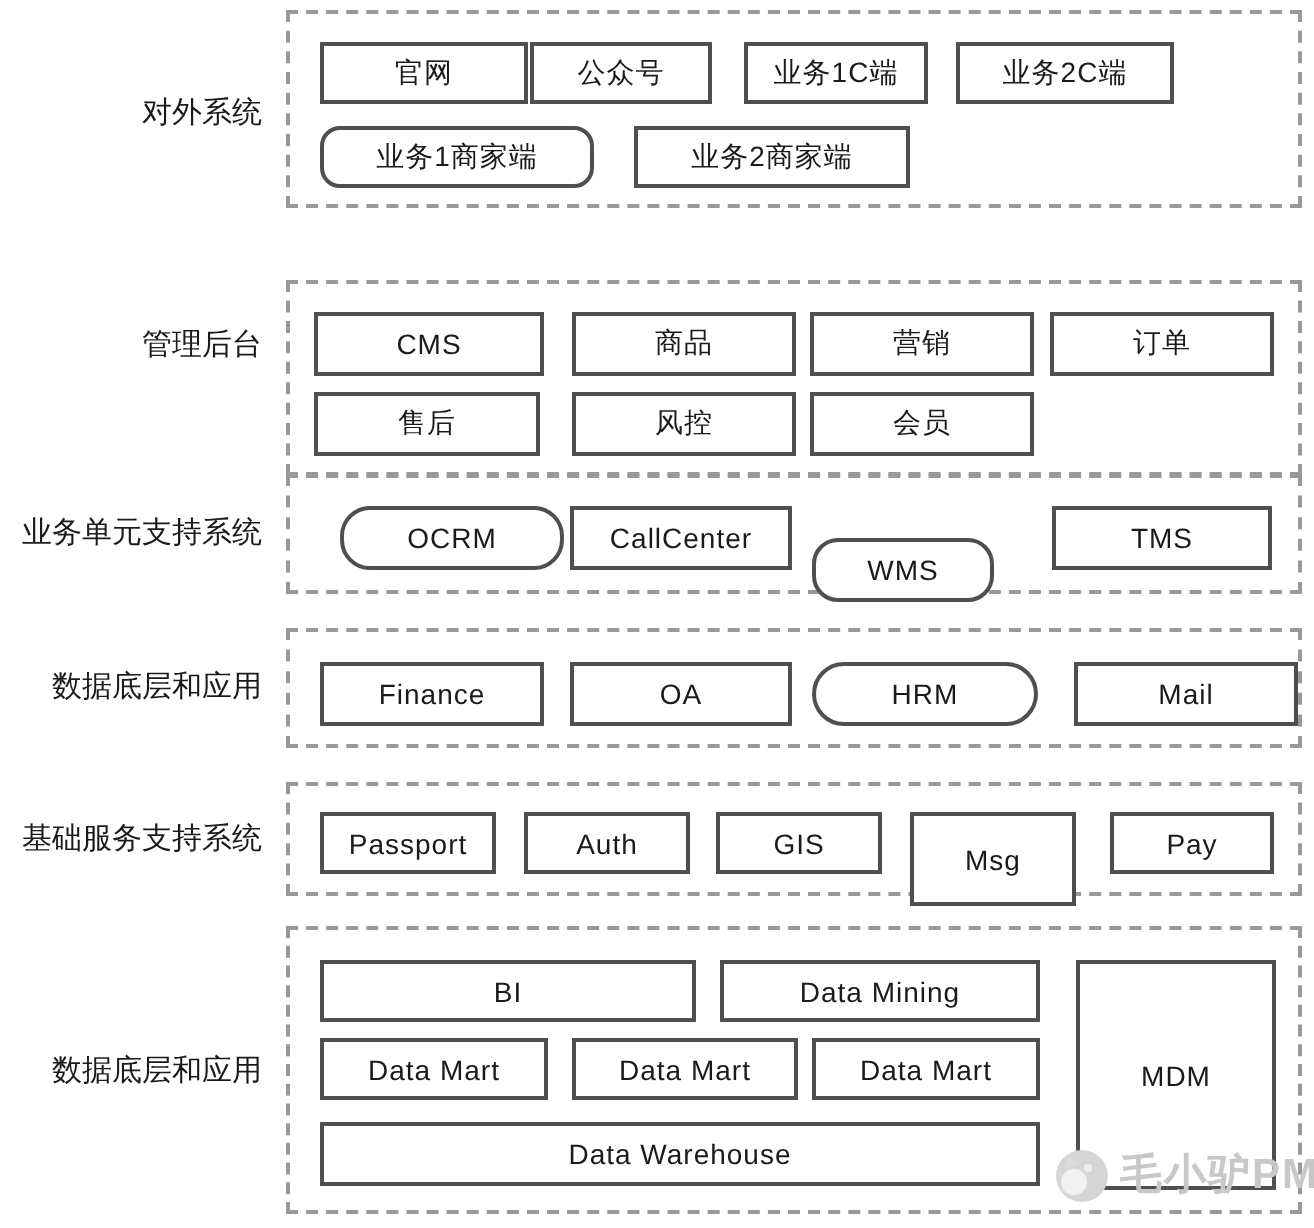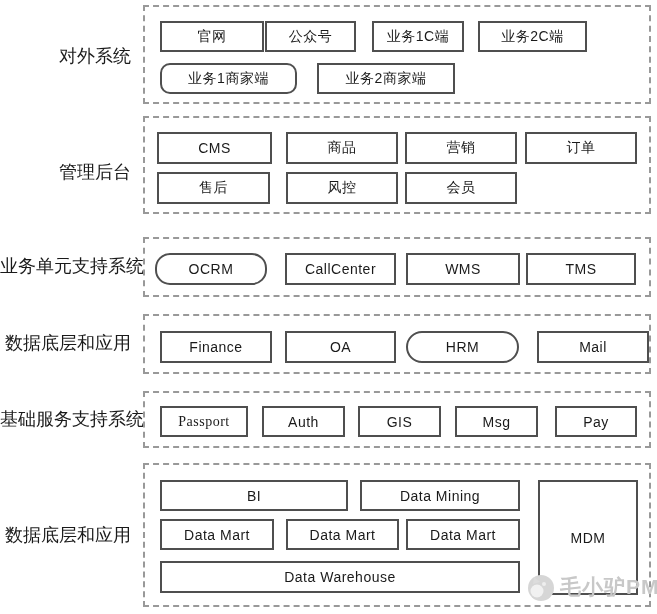--- a/index.html
+++ b/index.html
@@ -13,21 +13,21 @@
     width: 657px;
     height: 614px;
     background: var(--background, #ffffff);
     overflow: hidden;
   }
   .row-label {
     position: absolute;
     left: 0;
     width: 131px;
     text-align: right;
-    font-size: 18px;
+    font-size: 15px;
     line-height: 19px;
     color: var(--text, #1a1a1a);
     white-space: nowrap;
   }
   .dashed-container {
     position: absolute;
     left: 143px;
     width: 508px;
     box-sizing: border-box;
     border: 2px dashed var(--dashed-border, #999999);
@@ -85,49 +85,49 @@
 <div class="row-label" style="top: 47px;">对外系统</div>
     <div class="dashed-container" style="top: 5px; height: 99px;">
       <div class="sys-box" style="left: 15px; top: 14px; width: 104px; height: 31px; text-align: right;">官网</div>
       <div class="sys-box" style="left: 120px; top: 14px; width: 91px; height: 31px;">公众号</div>
       <div class="sys-box" style="left: 227px; top: 14px; width: 92px; height: 31px;">业务1C端</div>
       <div class="sys-box" style="left: 333px; top: 14px; width: 109px; height: 31px;">业务2C端</div>
       <div class="sys-box" style="left: 15px; top: 56px; width: 137px; height: 31px; border-radius: 10px;">业务1商家端</div>
       <div class="sys-box" style="left: 172px; top: 56px; width: 138px; height: 31px;">业务2商家端</div>
     </div>
     <div class="row-label" style="top: 163px;">管理后台</div>
-    <div class="dashed-container" style="top: 116px; height: 98px;">
+    <div class="dashed-container" style="top: 140px; height: 98px;">
       <div class="sys-box" style="left: 12px; top: 14px; width: 115px; height: 32px;">CMS</div>
       <div class="sys-box" style="left: 141px; top: 14px; width: 112px; height: 32px;">商品</div>
       <div class="sys-box" style="left: 260px; top: 14px; width: 112px; height: 32px;">营销</div>
       <div class="sys-box" style="left: 380px; top: 14px; width: 112px; height: 32px;">订单</div>
       <div class="sys-box" style="left: 12px; top: 54px; width: 113px; height: 32px;">售后</div>
       <div class="sys-box" style="left: 260px; top: 54px; width: 112px; height: 32px;">会员</div>
       <div class="sys-box" style="left: 141px; top: 54px; width: 112px; height: 32px;">风控</div>
     </div>
     <div class="row-label" style="top: 257px;">业务单元支持系统</div>
     <div class="dashed-container" style="top: 237px; height: 60px;">
-      <div class="sys-box" style="left: 10px; top: 14px; width: 112px; height: 32px; border-radius: 15px;">OCRM</div>
+      <div class="sys-box" style="left: 25px; top: 14px; width: 112px; height: 32px; border-radius: 15px;">OCRM</div>
       <div class="sys-box" style="left: 140px; top: 14px; width: 111px; height: 32px;">CallCenter</div>
-      <div class="sys-box" style="left: 261px; top: 14px; width: 114px; height: 32px;">WMS</div>
+      <div class="sys-box" style="left: 261px; top: 30px; width: 91px; height: 32px; border-radius: 13px;">WMS</div>
       <div class="sys-box" style="left: 381px; top: 14px; width: 110px; height: 32px;">TMS</div>
     </div>
     <div class="row-label" style="top: 334px;">数据底层和应用</div>
     <div class="dashed-container" style="top: 314px; height: 60px;">
       <div class="sys-box" style="left: 15px; top: 15px; width: 112px; height: 32px;">Finance</div>
       <div class="sys-box" style="left: 140px; top: 15px; width: 111px; height: 32px;">OA</div>
       <div class="sys-box" style="left: 261px; top: 15px; width: 113px; height: 32px; border-radius: 16px;">HRM</div>
       <div class="sys-box" style="left: 392px; top: 15px; width: 112px; height: 32px;">Mail</div>
     </div>
     <div class="row-label" style="top: 410px;">基础服务支持系统</div>
     <div class="dashed-container" style="top: 391px; height: 57px;">
-      <div class="sys-box" style="left: 15px; top: 13px; width: 88px; height: 31px; font-family: Liberation Serif, serif;">Passport</div>
+      <div class="sys-box" style="left: 15px; top: 13px; width: 88px; height: 31px;">Passport</div>
       <div class="sys-box" style="left: 117px; top: 13px; width: 83px; height: 31px;">Auth</div>
       <div class="sys-box" style="left: 213px; top: 13px; width: 83px; height: 31px;">GIS</div>
-      <div class="sys-box" style="left: 310px; top: 13px; width: 83px; height: 31px;">Msg</div>
+      <div class="sys-box" style="left: 310px; top: 13px; width: 83px; height: 47px;">Msg</div>
       <div class="sys-box" style="left: 410px; top: 13px; width: 82px; height: 31px;">Pay</div>
     </div>
     <div class="row-label" style="top: 526px;">数据底层和应用</div>
     <div class="dashed-container" style="top: 463px; height: 144px;">
       <div class="sys-box" style="left: 15px; top: 15px; width: 188px; height: 31px;">BI</div>
       <div class="sys-box" style="left: 215px; top: 15px; width: 160px; height: 31px;">Data Mining</div>
       <div class="sys-box" style="left: 15px; top: 54px; width: 114px; height: 31px;">Data Mart</div>
       <div class="sys-box" style="left: 141px; top: 54px; width: 113px; height: 31px;">Data Mart</div>
       <div class="sys-box" style="left: 261px; top: 54px; width: 114px; height: 31px;">Data Mart</div>
       <div class="sys-box" style="left: 15px; top: 96px; width: 360px; height: 32px;">Data Warehouse</div>

